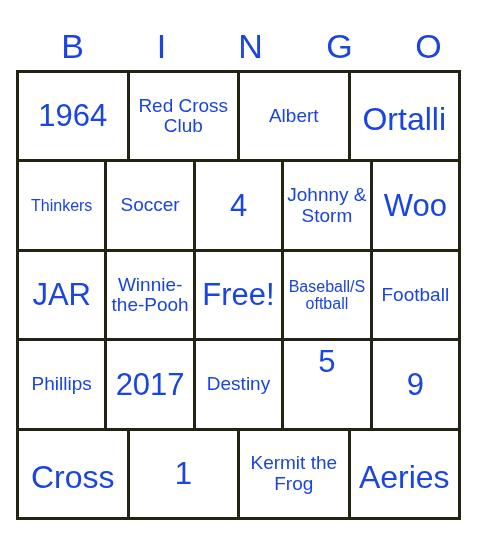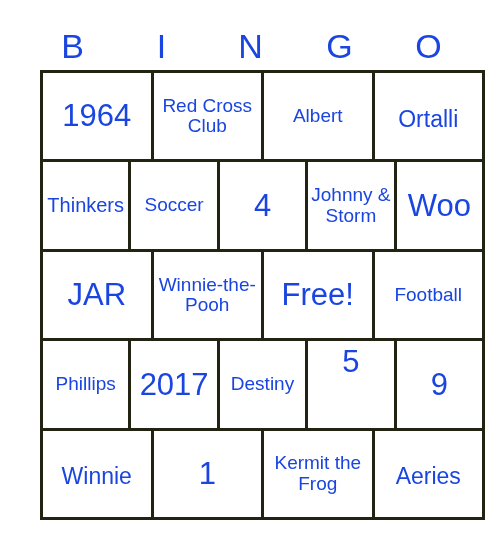--- a/index.html
+++ b/index.html
@@ -37,21 +37,21 @@
     color: #1a45e0;
     font-size: 34px;
     line-height: 1;
     font-weight: normal;
     letter-spacing: 0px;
     user-select: none;
   }
   
   #grid {
     position: absolute;
-    left: 40px;
+    left: 16px;
     top: 70px;
     width: 445px;
     height: 450px;
     box-sizing: border-box;
     border-top: 3px solid #232314;
     border-left: 3px solid #232314;
     display: flex;
     flex-direction: column;
     background: #ffffff;
   }
@@ -76,23 +76,23 @@
   }
   .cell-text {
     color: #1a45e0;
     display: block;
     width: 100%;
     word-wrap: break-word;
     line-height: 1.08;
   }
   
   .sz-xl  { font-size: 31px; }
-  .sz-lg  { font-size: 23px; margin-top: 6px; }
+  .sz-lg  { font-size: 32px; margin-top: 6px; }
   .sz-md  { font-size: 19px; }
-  .sz-sm  { font-size: 20px; }
+  .sz-sm  { font-size: 16px; }
   
   .va-top    { align-items: flex-start; }
   .va-center { align-items: center; }
   .va-top .cell-text { padding-top: 2px; }
 </style>
 </head>
 <body>
 
 <div id="card">
 
@@ -140,20 +140,23 @@
         <div class="cell va-center">
           <span class="cell-text sz-xl">JAR</span>
         </div>
         <div class="cell va-center">
           <span class="cell-text sz-md">Winnie-the-Pooh</span>
         </div>
         <div class="cell va-center">
           <span class="cell-text sz-xl">Free!</span>
         </div>
         <div class="cell va-center">
+          <span class="cell-text sz-sm">Baseball/Softball</span>
+        </div>
+        <div class="cell va-center">
           <span class="cell-text sz-md">Football</span>
         </div>
       </div>
       <div class="grid-row">
         <div class="cell va-center">
           <span class="cell-text sz-md">Phillips</span>
         </div>
         <div class="cell va-center">
           <span class="cell-text sz-xl">2017</span>
         </div>
@@ -162,21 +165,21 @@
         </div>
         <div class="cell va-top">
           <span class="cell-text sz-xl">5</span>
         </div>
         <div class="cell va-center">
           <span class="cell-text sz-xl">9</span>
         </div>
       </div>
       <div class="grid-row">
         <div class="cell va-center">
-          <span class="cell-text sz-lg">Winnie</span>
+          <span class="cell-text sz-lg">Cross</span>
         </div>
         <div class="cell va-center">
           <span class="cell-text sz-xl">1</span>
         </div>
         <div class="cell va-center">
           <span class="cell-text sz-md">Kermit the Frog</span>
         </div>
         <div class="cell va-center">
           <span class="cell-text sz-lg">Aeries</span>
         </div>

